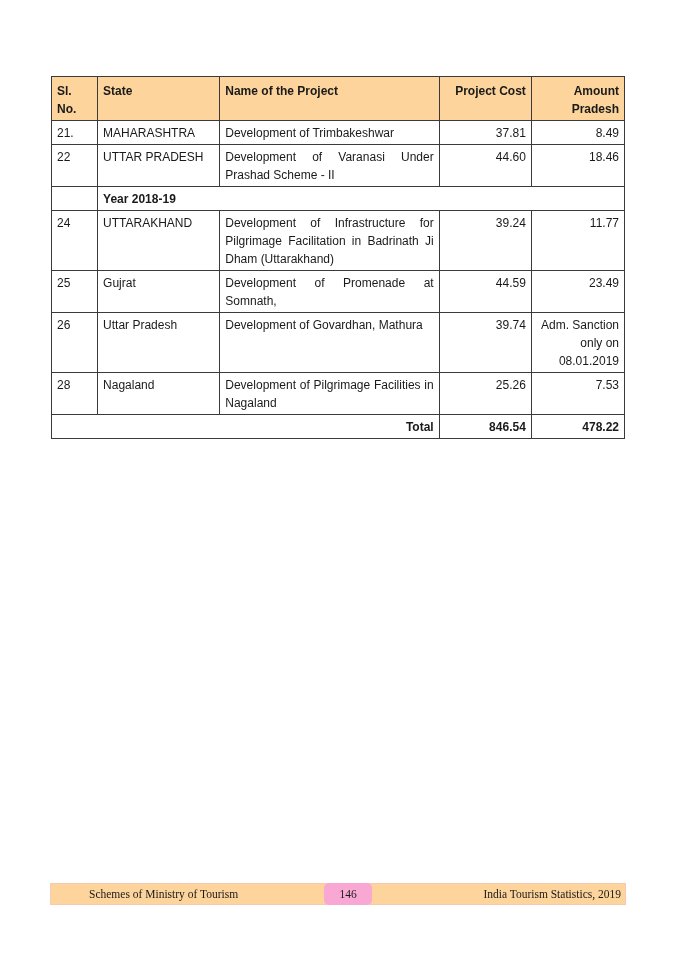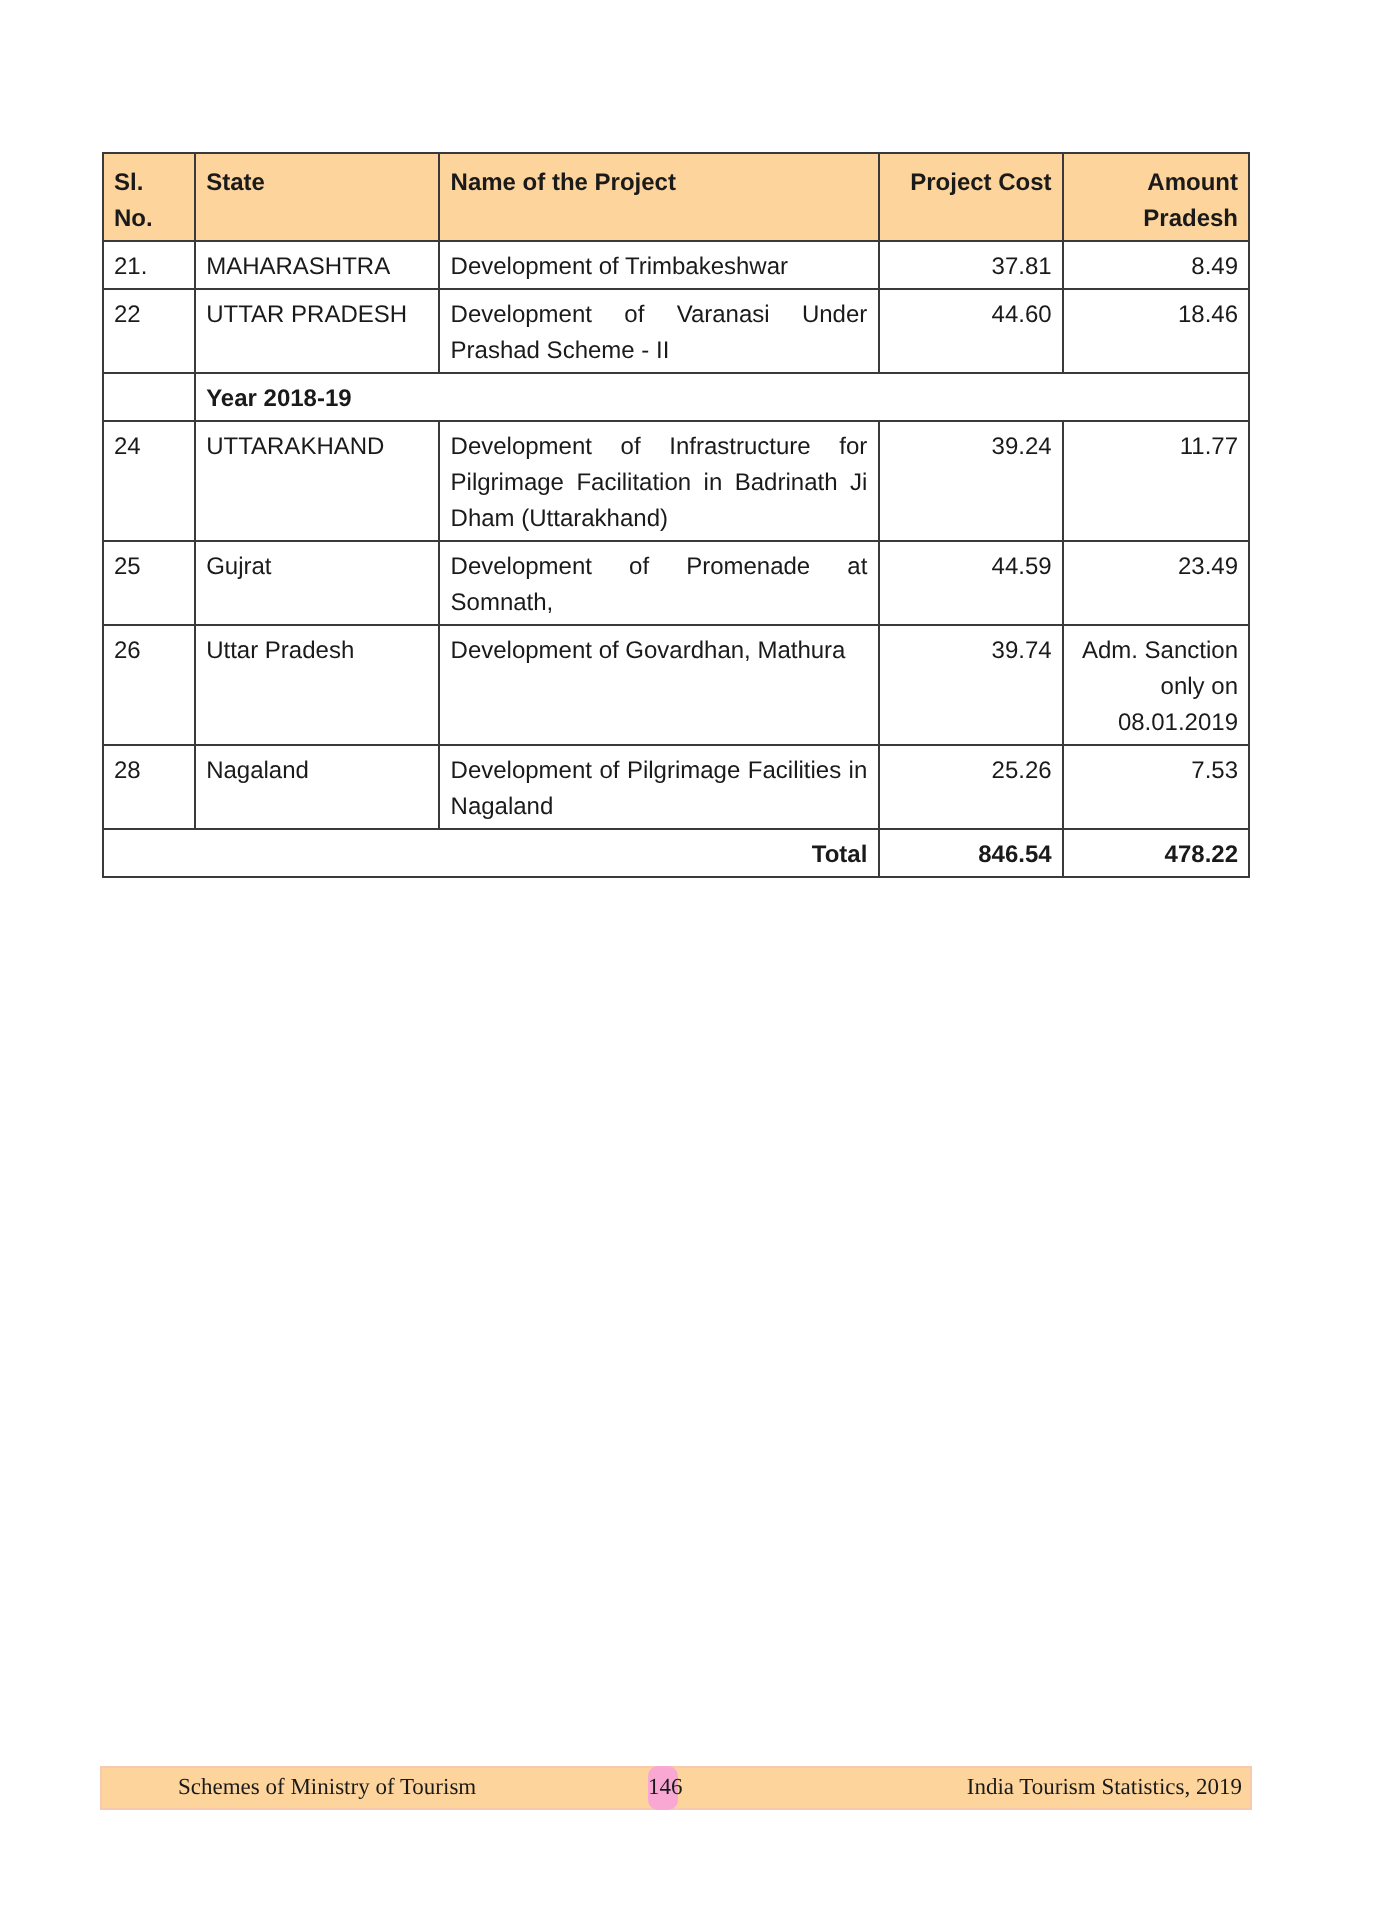--- a/index.html
+++ b/index.html
@@ -27,21 +27,21 @@
   td.year { font-weight: bold; }
   tr.total td { font-weight: bold; }
   .footer {
     position: absolute; left: 51px; top: 884px; width: 574px; height: 20px;
     background: #fdd49c; font-family: "Liberation Serif", serif; font-size: 11.5px;
     line-height: 20px; box-shadow: 0 0 0 1px #f7c9b0;
   }
   .footer .left { position: absolute; left: 0; top: 0; margin-left: 38px; }
   .footer .right { position: absolute; right: 4px; top: 0; }
   .footer .page {
-    position: absolute; left: 273px; top: -1px; width: 15px; height: 22px;
+    position: absolute; left: 273px; top: -1px; width: 48px; height: 22px;
     background: #f9a8d4; border-radius: 5px; text-align: center; line-height: 22px;
   }
 </style>
 </head>
 <body>
 
 <table class="main">
   <colgroup>
       <col class="c1">
       <col class="c2">

